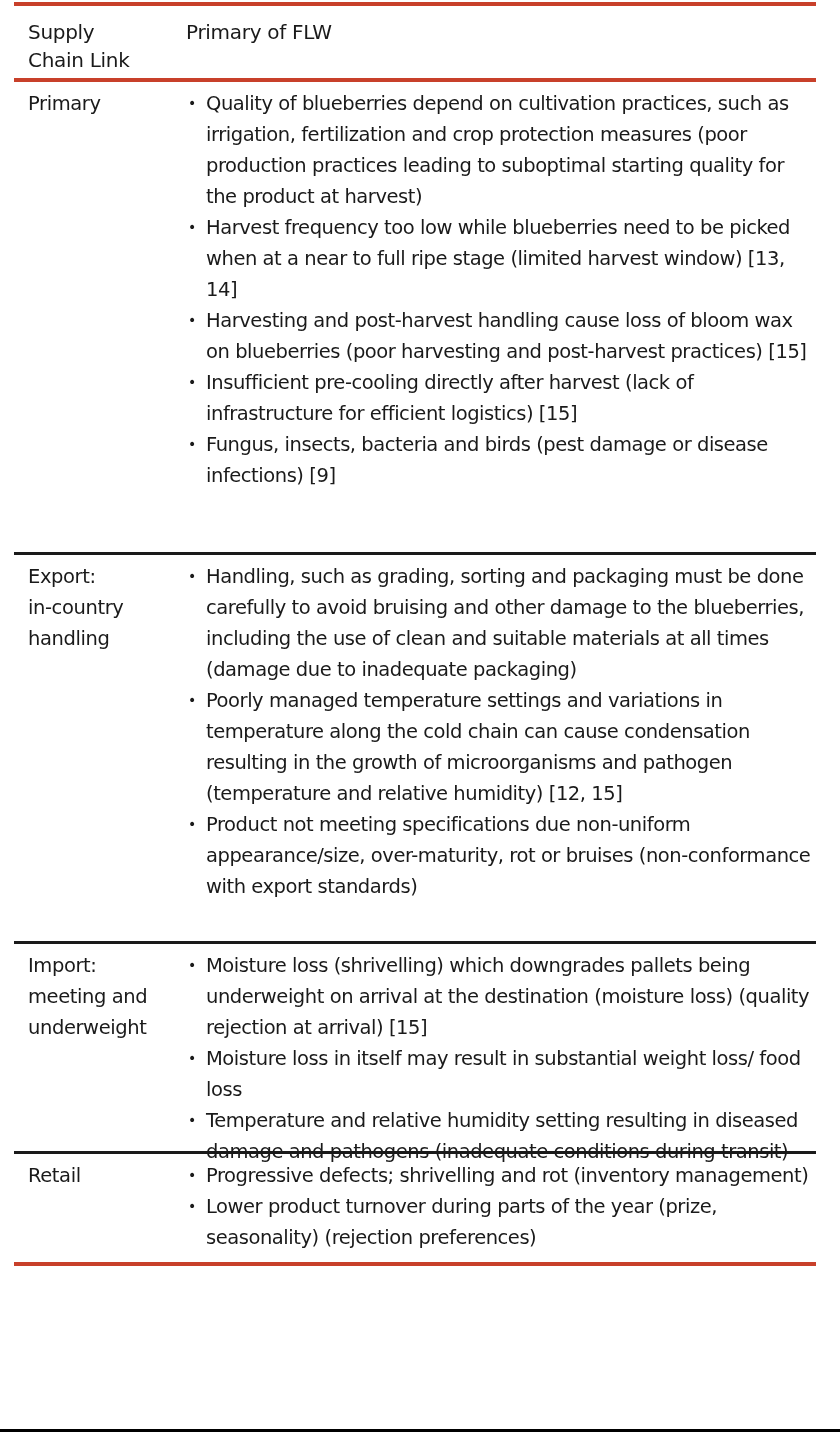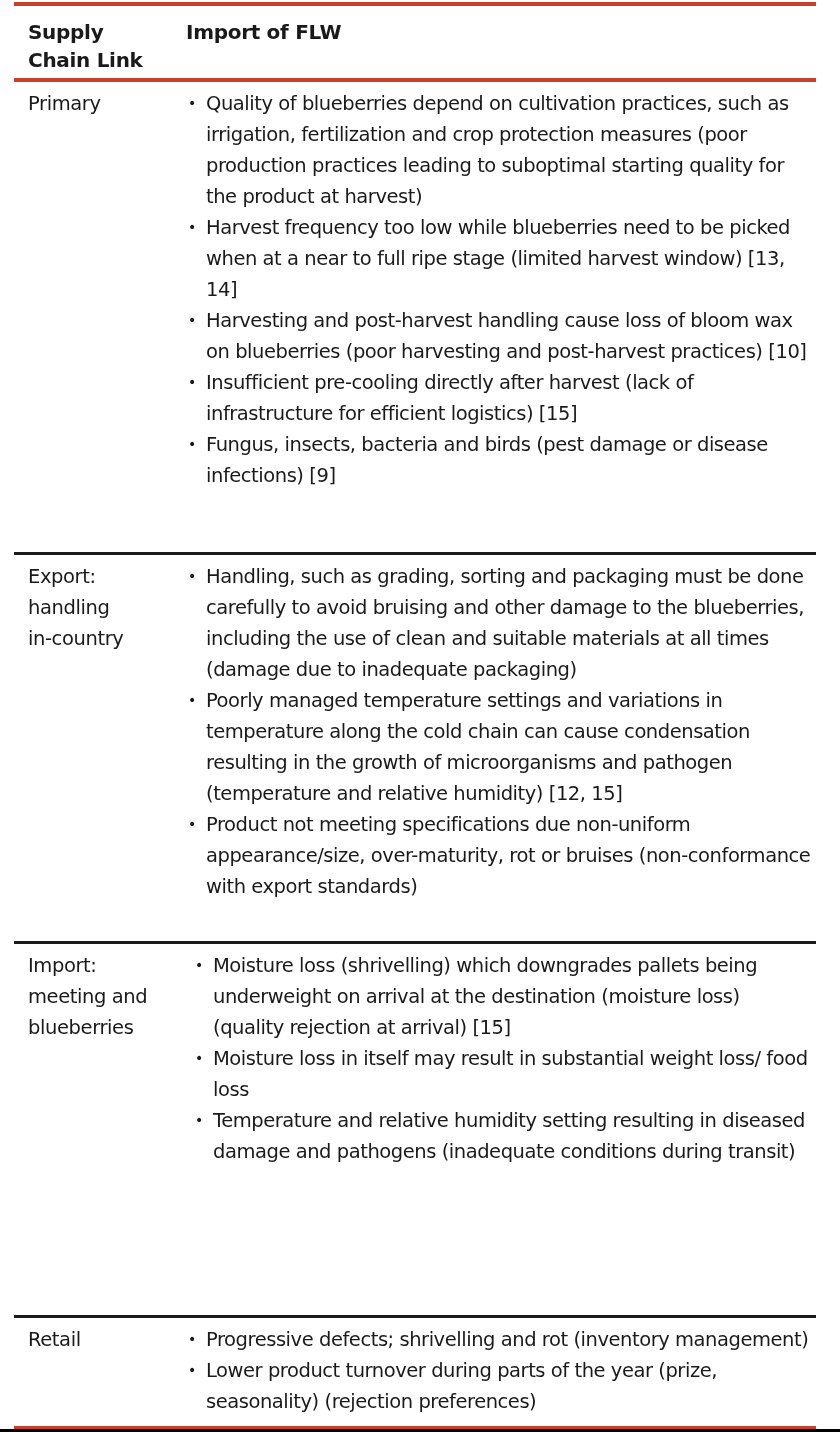--- a/index.html
+++ b/index.html
@@ -27,21 +27,21 @@
     }
     .rule-dark {
       height: 3px;
       background: #1a1a1a;
     }
     .header-row {
       display: flex;
       height: 72px;
     }
     .header-row .col1, .header-row .col2 {
-      font-weight: bold;
+      font-weight: normal;
       font-size: 20px;
       line-height: 28px;
       padding-top: 12px;
       letter-spacing: -0.3px;
     }
     .col1 {
       width: 172px;
       padding-left: 14px;
       box-sizing: border-box;
       flex: none;
@@ -77,21 +77,21 @@
       letter-spacing: -0.45px;
     }
     ul.causes li .bullet {
       position: absolute;
       left: 2px;
       top: 0;
       font-size: 14px;
     }
     .row-primary { height: 470px; }
     .row-export { height: 386px; }
-    .row-import { height: 371px; gap: 7px; }
+    .row-import { height: 207px; }
     .row-retail { height: 108px; }
     .bottom-band {
       position: absolute;
       left: 0;
       top: 1429px;
       width: 840px;
       height: 3px;
       background: #000000;
     }
   </style>
@@ -99,64 +99,64 @@
 <body>
 
 <div class="table-wrap">
   <div class="rule-red"></div>
 
   <div class="header-row">
     <div class="col1">
       <div>Supply</div>
       <div>Chain Link</div>
     </div>
-    <div class="col2">Import of FLW</div>
+    <div class="col2">Primary of FLW</div>
   </div>
 
   <div class="rule-red"></div>
 
   <div class="body-row row-primary">
     <div class="col1">
       <div>Primary</div>
     </div>
     <div class="col2">
       <ul class="causes">
         <li><span class="bullet">•</span><span>Quality of blueberries depend on cultivation practices, such as irrigation, fertilization and crop protection measures  (poor production practices leading to suboptimal starting quality for the product at harvest)</span></li>
         <li><span class="bullet">•</span><span>Harvest frequency too low while blueberries need to be picked when at a near to full ripe stage (limited harvest window) [13, 14]</span></li>
-        <li><span class="bullet">•</span><span>Harvesting and post-harvest handling cause loss of bloom wax on blueberries (poor harvesting and post-harvest practices) [10]</span></li>
+        <li><span class="bullet">•</span><span>Harvesting and post-harvest handling cause loss of bloom wax on blueberries (poor harvesting and post-harvest practices) [15]</span></li>
         <li><span class="bullet">•</span><span>Insufficient pre-cooling directly after harvest (lack of infrastructure for efficient logistics) [15]</span></li>
         <li><span class="bullet">•</span><span>Fungus, insects, bacteria and birds (pest damage or disease infections) [9]</span></li>
       </ul>
     </div>
   </div>
 
   <div class="rule-dark"></div>
 
   <div class="body-row row-export">
     <div class="col1">
       <div>Export:</div>
+      <div>in-country</div>
       <div>handling</div>
-      <div>in-country</div>
     </div>
     <div class="col2">
       <ul class="causes">
         <li><span class="bullet">•</span><span>Handling, such as grading, sorting and packaging must be done carefully to avoid bruising and other damage to the blueberries, including the use of clean and suitable materials at all times (damage due to inadequate packaging)</span></li>
         <li><span class="bullet">•</span><span>Poorly managed temperature settings and variations in temperature along the cold chain can cause condensation resulting in the growth of microorganisms and pathogen (temperature and relative humidity) [12, 15]</span></li>
         <li><span class="bullet">•</span><span>Product not meeting specifications due non-uniform appearance/size, over-maturity, rot or bruises (non-conformance with export standards)</span></li>
       </ul>
     </div>
   </div>
 
   <div class="rule-dark"></div>
 
   <div class="body-row row-import">
     <div class="col1">
       <div>Import:</div>
       <div>meeting and</div>
-      <div>blueberries</div>
+      <div>underweight</div>
     </div>
     <div class="col2">
       <ul class="causes">
         <li><span class="bullet">•</span><span>Moisture loss (shrivelling) which downgrades pallets being underweight on arrival at the destination (moisture loss) (quality rejection at arrival) [15]</span></li>
         <li><span class="bullet">•</span><span>Moisture loss in itself may result in substantial weight loss/ food loss</span></li>
         <li><span class="bullet">•</span><span>Temperature and relative humidity setting resulting in diseased damage and pathogens (inadequate conditions during transit)</span></li>
       </ul>
     </div>
   </div>
 

